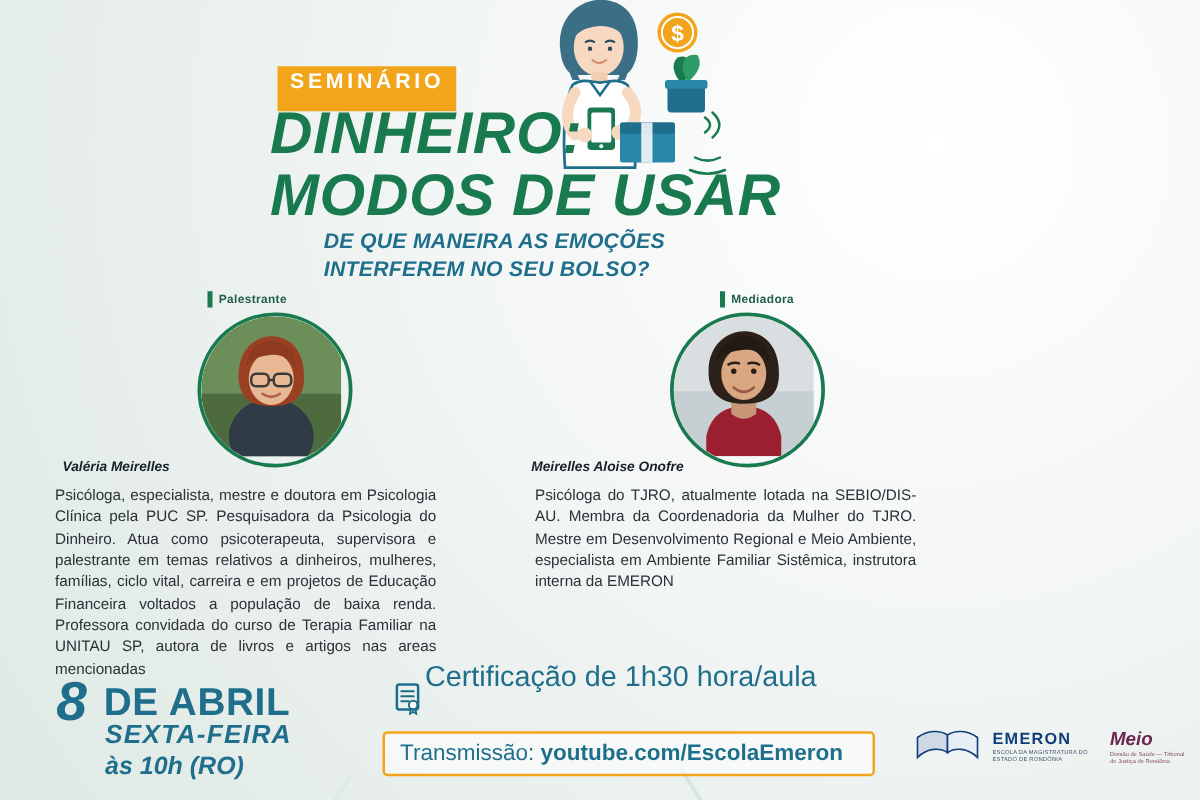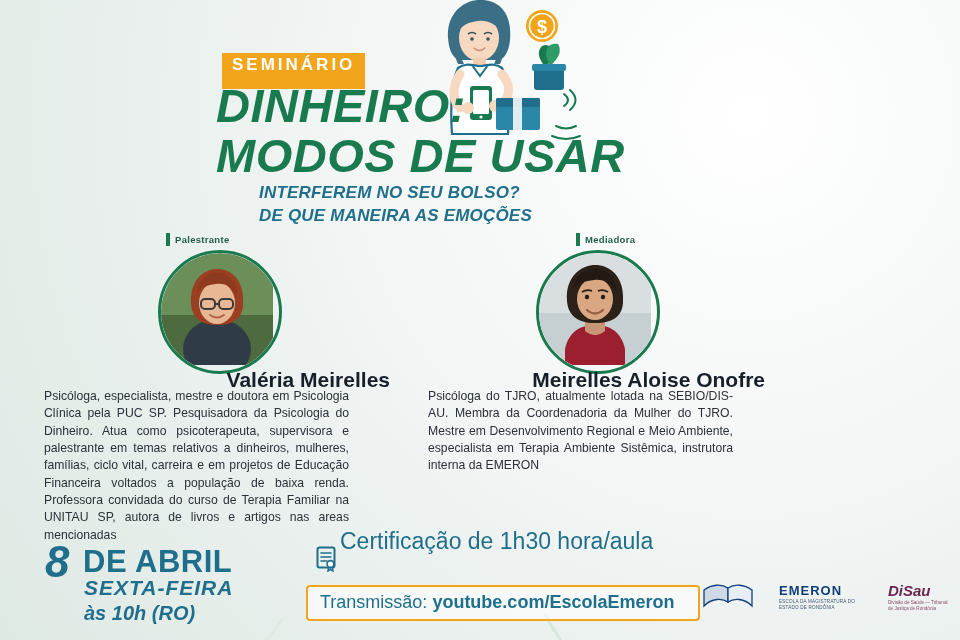--- a/index.html
+++ b/index.html
@@ -138,25 +138,26 @@
     border-radius: 50%;
     border: 3px solid #1a7a4f;
     overflow: hidden;
   }
   .photo-left { left: 158px; top: 250px; }
   .photo-right { left: 536px; top: 250px; }
   .photo .inner { position: absolute; inset: 0; border-radius: 50%; overflow: hidden; }
 
   .speaker-name {
     position: absolute;
-    font-size: 21px;
+    font-size: 11px;
     font-weight: bold;
     color: #17202a;
-    text-align: right;
+    text-align: left;
     white-space: nowrap;
+    font-style: italic;
   }
   .name-left { left: 50px; top: 368px; width: 340px; }
   .name-right { left: 425px; top: 368px; width: 340px; }
 
   .speaker-bio {
     position: absolute;
     font-size: 12.2px;
     line-height: 1.42;
     color: #2b3138;
     text-align: justify;
@@ -230,21 +231,21 @@
   }
   .transmission b { font-weight: bold; }
 
   
   .logos {
     position: absolute;
     right: 8px;
     top: 578px;
     display: flex;
     align-items: center;
-    gap: 25px;
+    gap: 10px;
   }
   .logo-emeron-text {
     font-size: 13px;
     font-weight: bold;
     color: #0f3f7a;
     letter-spacing: 1px;
     line-height: 1;
   }
   .logo-emeron-sub {
     font-size: 4.6px;
@@ -330,22 +331,22 @@
       <path d="M174 96 q11 10 0 20" stroke="#1a7a4f" stroke-width="2" fill="none" stroke-linecap="round"></path>
       <path d="M160 132 q10 5 20 0" stroke="#1a7a4f" stroke-width="2" fill="none" stroke-linecap="round"></path>
       <path d="M156 142 q14 6 28 0" stroke="#1a7a4f" stroke-width="2" fill="none" stroke-linecap="round"></path>
     </svg>
   </div>
 
   <div class="seminar-badge">SEMINÁRIO</div>
   <div class="title1">DINHEIRO:</div>
   <div class="title2">MODOS DE USAR</div>
   <div class="subtitle">
+    <div>DE QUE MANEIRA AS EMOÇÕES</div>
     <div>INTERFEREM NO SEU BOLSO?</div>
-    <div>DE QUE MANEIRA AS EMOÇÕES</div>
   </div>
 
   <div class="role-tag tag-left">Palestrante</div>
   <div class="photo photo-left">
     <div class="inner">
       <svg width="112" height="112" viewBox="0 0 112 112" xmlns="http://www.w3.org/2000/svg">
         <rect width="112" height="112" fill="#6c8f5a"></rect>
         <rect y="62" width="112" height="50" fill="#4d6b3f"></rect>
         <ellipse cx="56" cy="96" rx="34" ry="30" fill="#2f3b46"></ellipse>
         <path d="M30 52 C28 26, 44 16, 56 16 C70 16, 84 26, 82 54 C80 66, 72 72, 56 72 C40 72, 32 66, 30 52 Z" fill="#9b3f22"></path>
@@ -374,21 +375,21 @@
         <path d="M34 36 C38 20, 48 16, 56 16 C66 16, 76 22, 77 38 C70 28, 62 26, 55 27 C46 28, 38 30, 34 36 Z" fill="#221a13"></path>
         <circle cx="48" cy="44" r="2.2" fill="#2a1d16"></circle>
         <circle cx="64" cy="44" r="2.2" fill="#2a1d16"></circle>
         <path d="M43 39 q5 -3 10 -1" stroke="#2a1d16" stroke-width="1.8" fill="none"></path>
         <path d="M59 38 q5 -2 10 1" stroke="#2a1d16" stroke-width="1.8" fill="none"></path>
         <path d="M48 57 q8 7 16 0" stroke="#9c5a49" stroke-width="2.2" fill="none" stroke-linecap="round"></path>
       </svg>
     </div>
   </div>
   <div class="speaker-name name-right">Meirelles Aloise Onofre</div>
-  <div class="speaker-bio bio-right">Psicóloga do TJRO, atualmente lotada na SEBIO/DIS-AU. Membra da Coordenadoria da Mulher do TJRO. Mestre em Desenvolvimento Regional e Meio Ambiente, especialista em Terapia Ambiente Sistêmica, instrutora interna da EMERON</div>
+  <div class="speaker-bio bio-right">Psicóloga do TJRO, atualmente lotada na SEBIO/DIS-AU. Membra da Coordenadoria da Mulher do TJRO. Mestre em Desenvolvimento Regional e Meio Ambiente, especialista em Ambiente Familiar Sistêmica, instrutora interna da EMERON</div>
 
   <div class="date-big">8</div>
   <div class="date-month">DE ABRIL</div>
   <div class="date-weekday">SEXTA-FEIRA</div>
   <div class="date-time">às 10h (RO)</div>
 
   <div class="cert-icon">
     <svg width="20" height="26" viewBox="0 0 20 26" xmlns="http://www.w3.org/2000/svg">
       <rect x="1.5" y="1.5" width="17" height="20" rx="2" fill="none" stroke="#1f6f8c" stroke-width="2"></rect>
       <path d="M5 7 h10 M5 11 h10 M5 15 h6" stroke="#1f6f8c" stroke-width="1.6" stroke-linecap="round"></path>
@@ -408,18 +409,18 @@
       <svg width="52" height="34" viewBox="0 0 52 34" xmlns="http://www.w3.org/2000/svg">
         <path d="M2 28 C10 20, 20 20, 26 24 L26 10 C20 6, 10 6, 2 12 Z" fill="#cfd9e6" stroke="#0f3f7a" stroke-width="1.3"></path>
         <path d="M50 28 C42 20, 32 20, 26 24 L26 10 C32 6, 42 6, 50 12 Z" fill="#e8eef6" stroke="#0f3f7a" stroke-width="1.3"></path>
       </svg>
     </div>
     <div>
       <div class="logo-emeron-text">EMERON</div>
       <div class="logo-emeron-sub">ESCOLA DA MAGISTRATURA DO ESTADO DE RONDÔNIA</div>
     </div>
     <div>
-      <div class="logo-disau-text">DiSau</div>
+      <div class="logo-disau-text">Meio</div>
       <div class="logo-disau-sub">Divisão de Saúde — Tribunal de Justiça de Rondônia</div>
     </div>
   </div>
 
 </div>
 
 </body></html>

